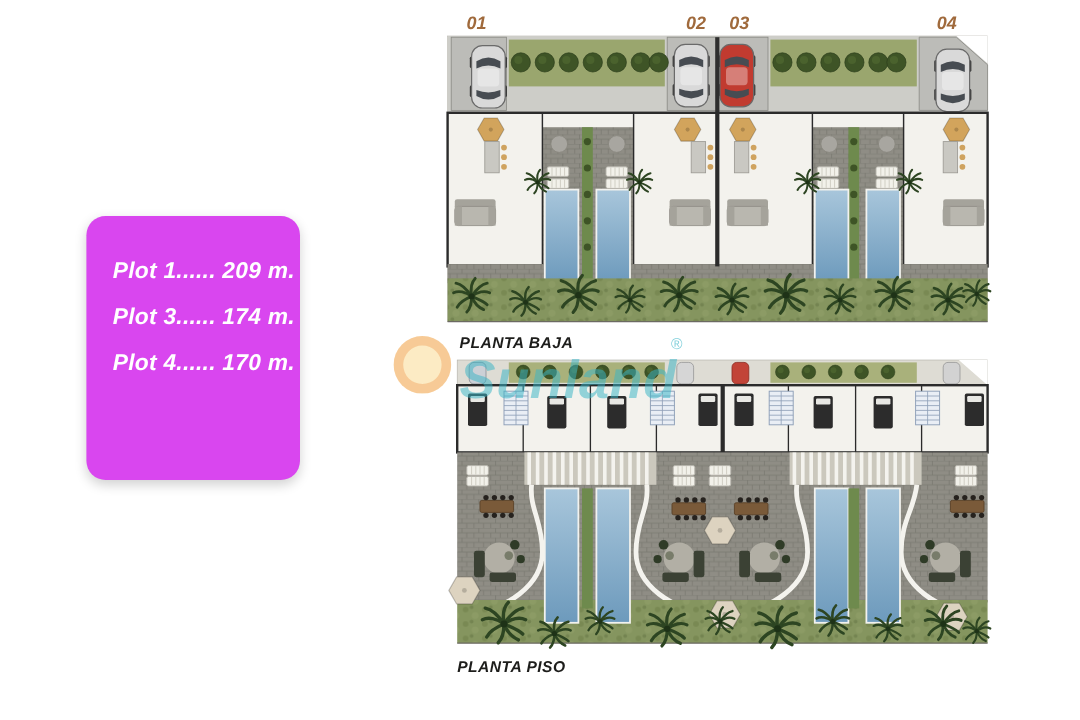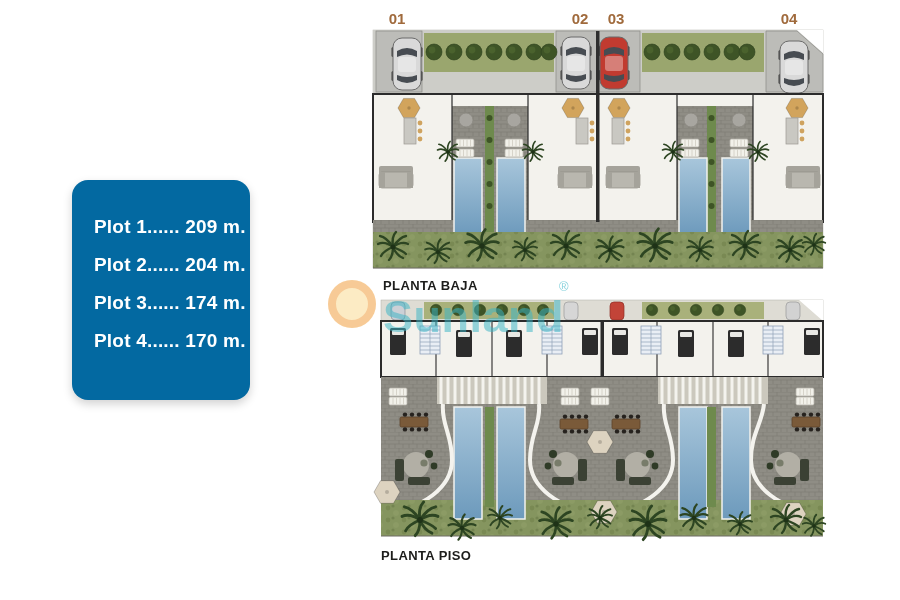--- a/index.html
+++ b/index.html
@@ -1,24 +1,24 @@
 <!DOCTYPE html>
 <html><head>
 <meta charset="utf-8">
 <style>
   html,body{margin:0;padding:0;}
   .canvas{
     position:relative;width:900px;height:578px;background:#ffffff;
-    overflow:hidden;font-family:"Liberation Sans",sans-serif;
+    overflow:hidden;font-family:"Liberation Sans",sans-serif;font-style:italic;
   }
   .plan-svg{position:absolute;left:0;top:0;z-index:1;}
   
   .plots-box{
     position:absolute;left:72px;top:180px;width:178px;height:220px;
-    background:#0369a1;border-radius:16px;
+    background:#d946ef;border-radius:16px;
     box-shadow:0 4px 10px rgba(0,0,0,.18);
     padding:28px 0 0 22px;box-sizing:border-box;z-index:3;
   }
   .plot-line{
     height:38px;line-height:38px;color:#ffffff;
     font-size:19px;font-weight:bold;letter-spacing:.2px;white-space:nowrap;
   }
   
   .wm{position:absolute;z-index:4;pointer-events:none;}
   .wm-circle{
@@ -358,21 +358,20 @@
         <use href="#palmg" transform="translate(740,524) scale(.8)"></use>
         <use href="#palmg" transform="translate(786,520)"></use>
         <use href="#palmg" transform="translate(814,526) scale(.75)"></use>
       </g>
       <text class="plan-title" x="381" y="560">PLANTA PISO</text>
     </g>
   </svg>
 
   <div class="plots-box">
     <div class="plot-line">Plot 1...... 209 m.</div>
-    <div class="plot-line">Plot 2...... 204 m.</div>
     <div class="plot-line">Plot 3...... 174 m.</div>
     <div class="plot-line">Plot 4...... 170 m.</div>
   </div>
 
   <div class="wm wm-circle"></div>
   <div class="wm wm-text">Sunland</div>
   <div class="wm wm-reg">®</div>
 
 </div>
 

